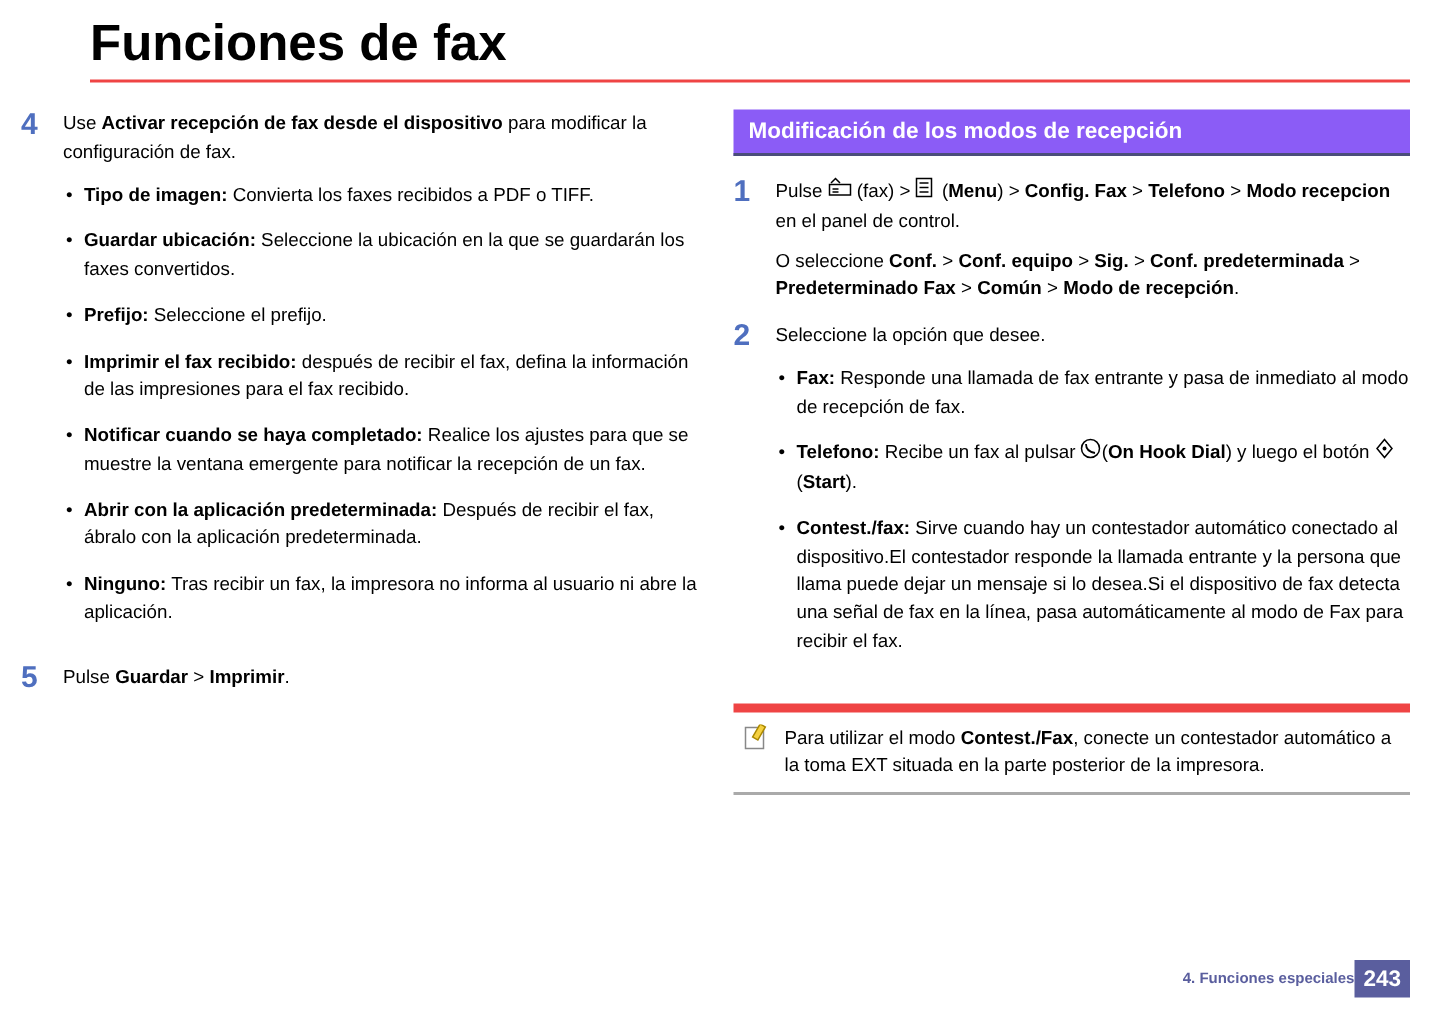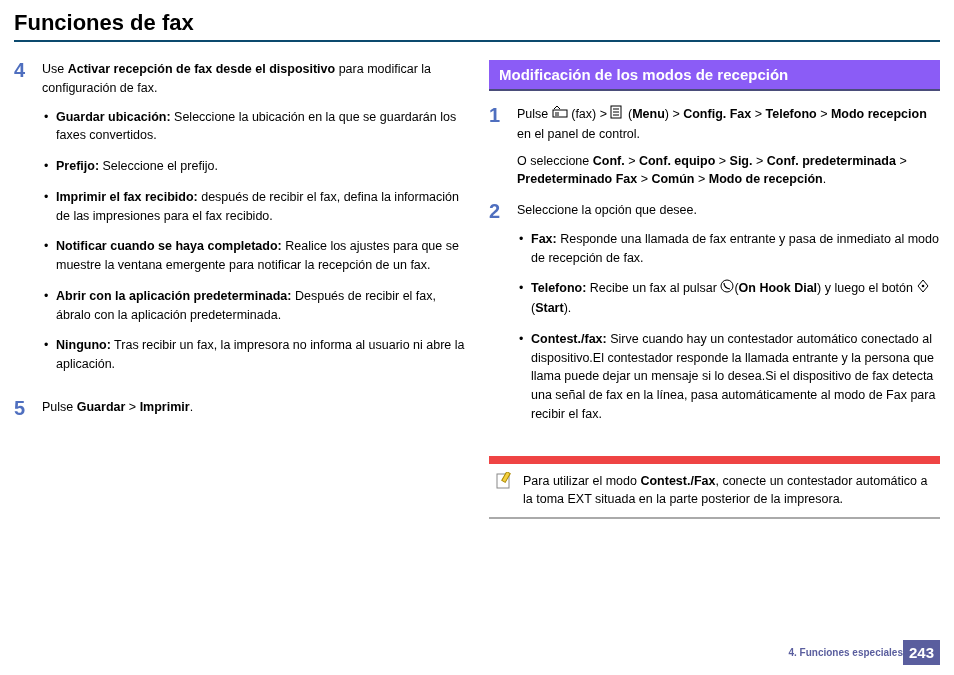--- a/index.html
+++ b/index.html
@@ -6,25 +6,26 @@
   body {
     width: 954px;
     height: 675px;
     font-family: Arial, Helvetica, sans-serif;
     background: #fff;
     color: #000;
     position: relative;
     padding: 10px 14px 0 14px;
   }
   .page-title {
-    font-size: 22px;
-    font-weight: bold;
-    border-bottom: 2px solid #0c4a6e;
+    font-size: 34px;
+    font-weight: bold;
+    border-bottom: 2px solid #ef4444;
     padding-bottom: 4px;
     margin-bottom: 18px;
+    margin-left: 46px;
   }
   .columns {
     display: flex;
     gap: 24px;
   }
   .col {
     flex: 1;
     min-width: 0;
   }
   .step {
@@ -68,21 +69,21 @@
     margin-bottom: 14px;
     border-bottom: 2px solid #4a4d7a;
   }
   .bold { font-weight: bold; }
   .icon {
     display: inline-block;
     vertical-align: middle;
   }
   .note-box {
     margin-top: 20px;
-    border-top: 8px solid #ef4444;
+    border-top: 6px solid #ef4444;
     border-bottom: 2px solid #aaa;
     padding: 8px 6px;
     display: flex;
     gap: 10px;
     align-items: flex-start;
     font-size: 12.5px;
     line-height: 1.5;
   }
   .note-icon {
     width: 18px;
@@ -114,20 +115,21 @@
 
 <div class="columns">
 
   <div class="col">
 
     <div class="step">
       <div class="step-num">4</div>
       <div class="step-body">
         <span>Use </span><span class="bold">Activar recepción de fax desde el dispositivo</span><span> para modificar la configuración de fax.</span>
         <div class="bullets">
+          <div class="bullet"><span class="bold">Tipo de imagen:</span><span> Convierta los faxes recibidos a PDF o TIFF.</span></div>
           <div class="bullet"><span class="bold">Guardar ubicación:</span><span> Seleccione la ubicación en la que se guardarán los faxes convertidos.</span></div>
           <div class="bullet"><span class="bold">Prefijo:</span><span> Seleccione el prefijo.</span></div>
           <div class="bullet"><span class="bold">Imprimir el fax recibido:</span><span> después de recibir el fax, defina la información de las impresiones para el fax recibido.</span></div>
           <div class="bullet"><span class="bold">Notificar cuando se haya completado:</span><span> Realice los ajustes para que se muestre la ventana emergente para notificar la recepción de un fax.</span></div>
           <div class="bullet"><span class="bold">Abrir con la aplicación predeterminada:</span><span> Después de recibir el fax, ábralo con la aplicación predeterminada.</span></div>
           <div class="bullet"><span class="bold">Ninguno:</span><span> Tras recibir un fax, la impresora no informa al usuario ni abre la aplicación.</span></div>
         </div>
       </div>
     </div>
 

